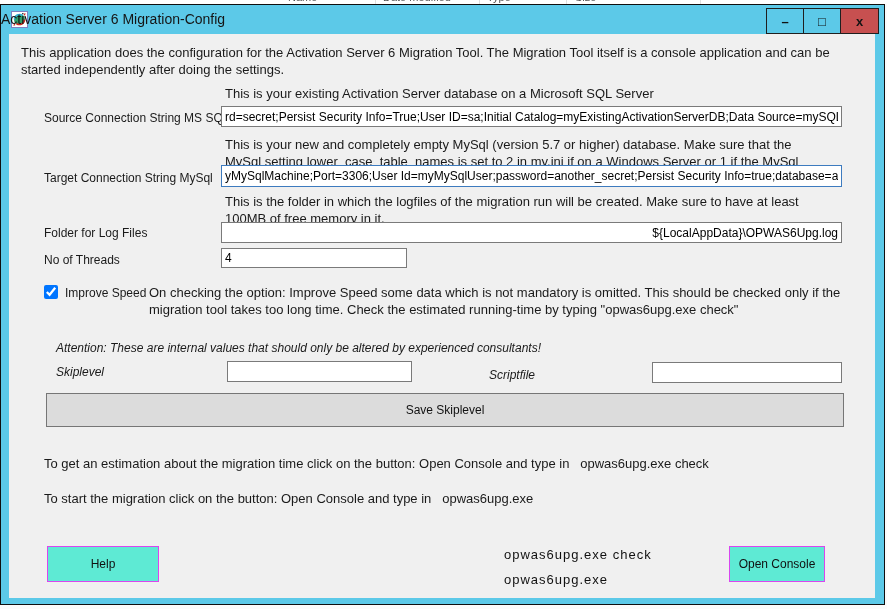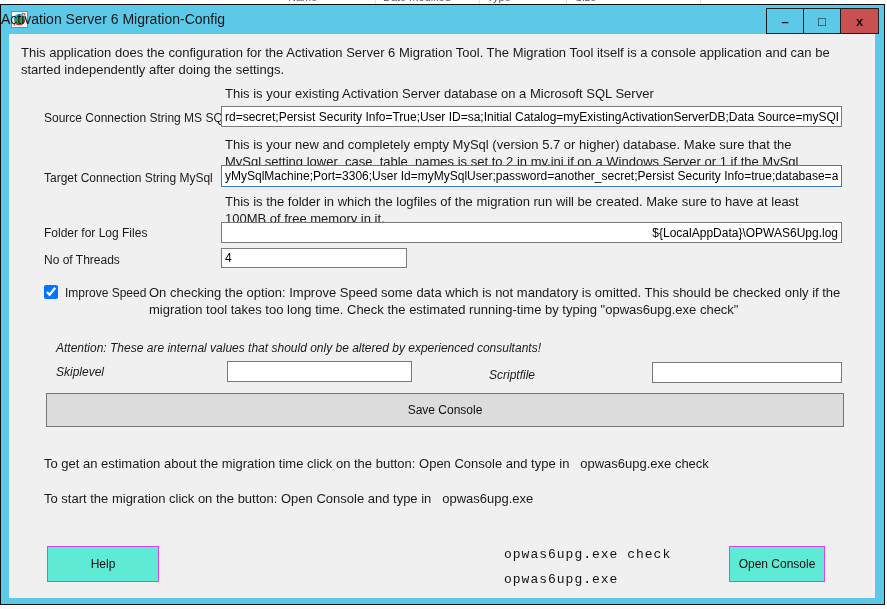--- a/index.html
+++ b/index.html
@@ -57,21 +57,21 @@
     padding:1px 3px;color:#000;outline:none;
   }
   input[type=text].focused{border:1px solid var(--focus-blue);}
   .btn{
     position:absolute;display:flex;align-items:center;justify-content:center;
     background:#5eead4;border:1px solid #d946ef;font-size:12px;color:#111;cursor:default;
   }
   .btn.big{background:#dcdcdc;border:1px solid #767676;}
   .cb{position:absolute;width:14px;height:14px;margin:0;}
   .mono{
-    position:absolute;font-family:Liberation Mono, monospace;
+    position:absolute;font-family:Liberation Sans, sans-serif;
     font-size:13px;letter-spacing:1px;color:#111;white-space:pre;
   }
 </style>
 </head>
 <body>
 
 <div class="screen">
 
   <div class="explorer-strip">
     <span class="col" style="left:288px">Name</span>
@@ -126,21 +126,21 @@
       <input type="checkbox" class="cb" style="left: 35px; top: 251px;" checked="checked">
       <div class="lbl" style="left:56px;top:252px">Improve Speed</div>
       <div class="txt" style="left:140px;top:250px;width:702px">On checking the option: Improve Speed some data which is not mandatory is omitted. This should be checked only if the migration tool takes too long time. Check the estimated running-time by typing "opwas6upg.exe check"</div>
 
       <div class="lbl it" style="left:47px;top:307px">Attention: These are internal values that should only be altered by experienced consultants!</div>
       <div class="lbl it" style="left:47px;top:331px">Skiplevel</div>
       <input type="text" style="left: 218px; top: 327px; width: 185px; height: 21px;" value="">
       <div class="lbl it" style="left:480px;top:334px">Scriptfile</div>
       <input type="text" style="left: 643px; top: 328px; width: 190px; height: 21px;" value="">
 
-      <div class="btn big" style="left:37px;top:359px;width:798px;height:34px">Save Console</div>
+      <div class="btn big" style="left:37px;top:359px;width:798px;height:34px">Save Skiplevel</div>
 
       <div class="txt" style="left:35px;top:421px;width:800px">To get an estimation about the migration time click on the button: Open Console and type in   opwas6upg.exe check</div>
       <div class="txt" style="left:35px;top:456px;width:800px">To start the migration click on the button: Open Console and type in   opwas6upg.exe</div>
 
       <div class="btn" style="left:38px;top:512px;width:112px;height:36px">Help</div>
       <div class="mono" style="left:495px;top:513px">opwas6upg.exe check</div>
       <div class="mono" style="left:495px;top:538px">opwas6upg.exe</div>
       <div class="btn" style="left:720px;top:512px;width:96px;height:36px">Open Console</div>
 
     </div>

